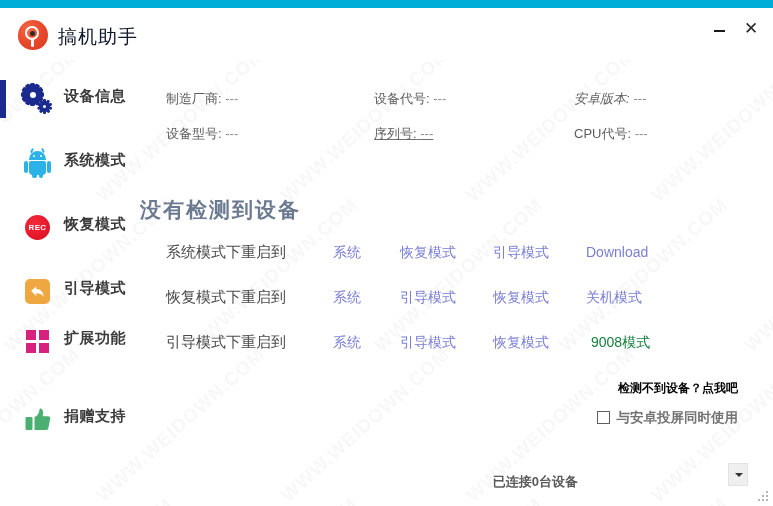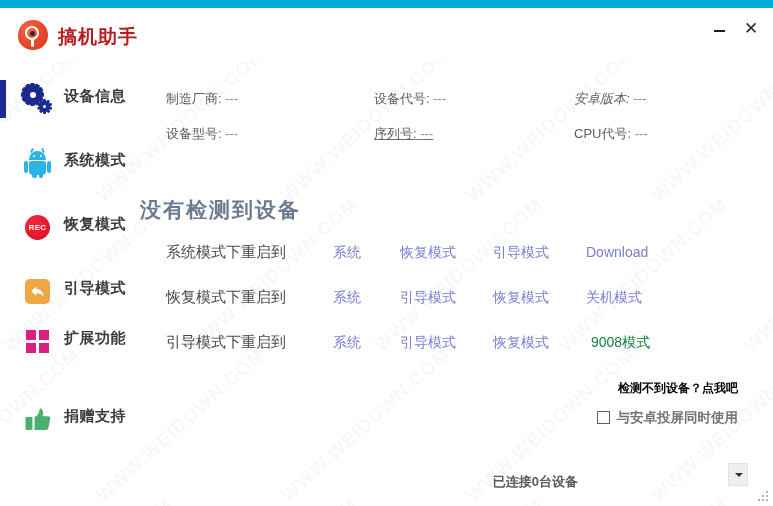--- a/index.html
+++ b/index.html
@@ -83,22 +83,22 @@
     position: absolute;
     left: 12.5px; top: 19px;
     width: 3px; height: 8px;
     background: #ffffff;
     border-radius: 0 0 2px 2px;
   }
   #app-title {
     position: absolute;
     left: 58px; top: 16px;
     font-size: 19px;
-    font-weight: bold;
-    color: #b91c1c;
+    font-weight: normal;
+    color: #0f172a;
     letter-spacing: 1px;
   }
   .winbtn {
     position: absolute;
     top: 8px;
     width: 28px; height: 26px;
     cursor: default;
     color: #2b2b2b;
     font-size: 15px;
     line-height: 26px;

